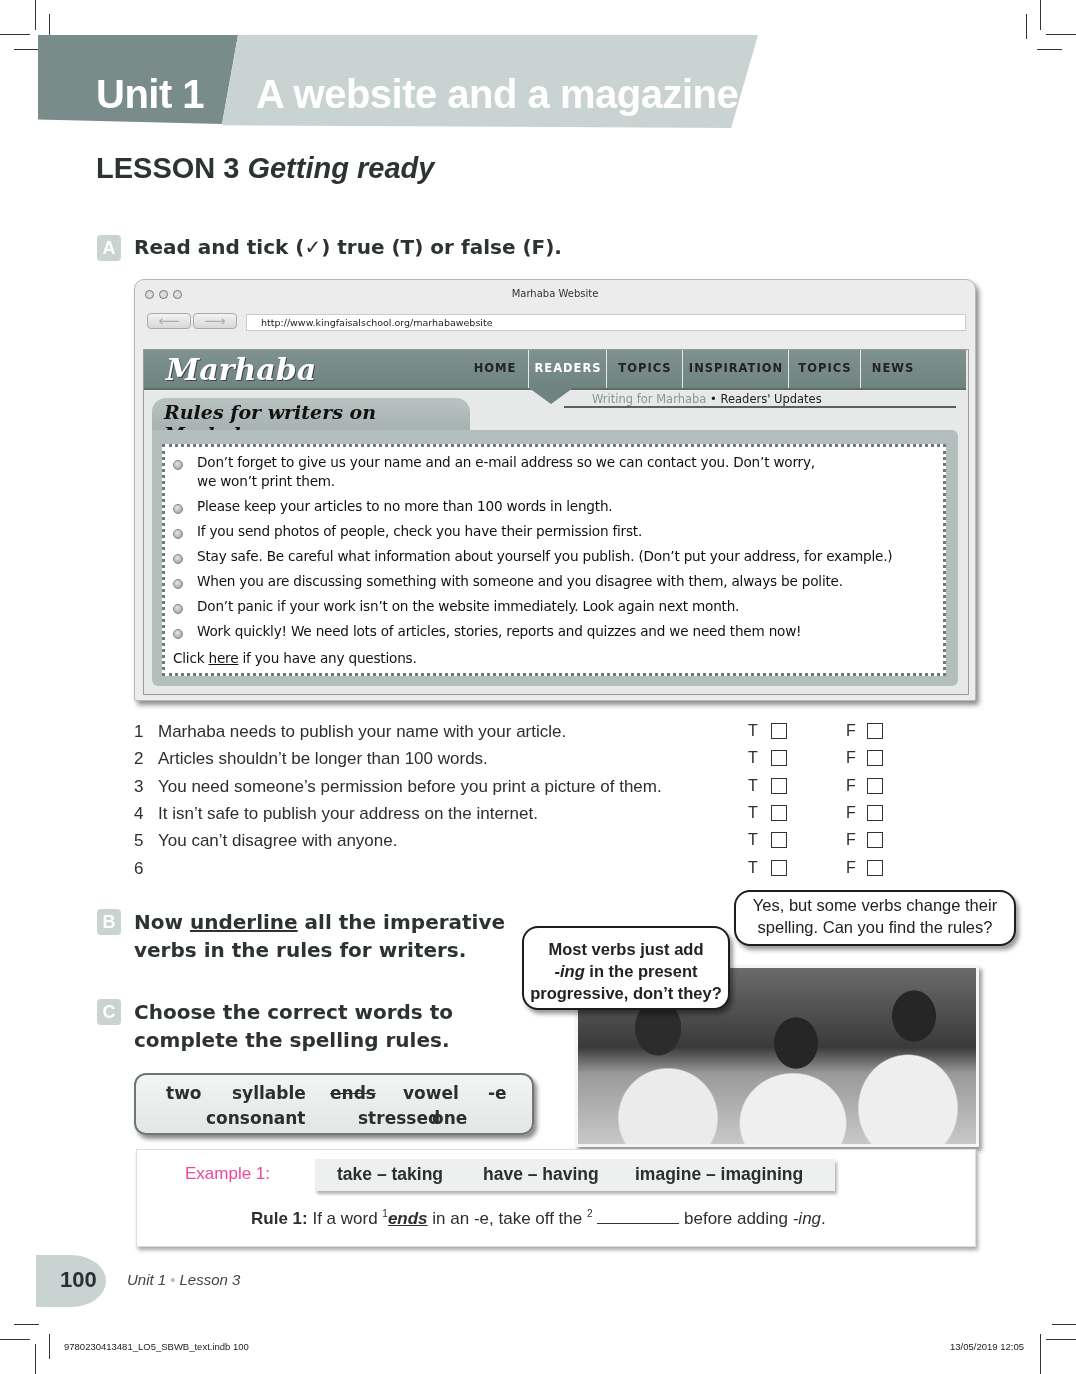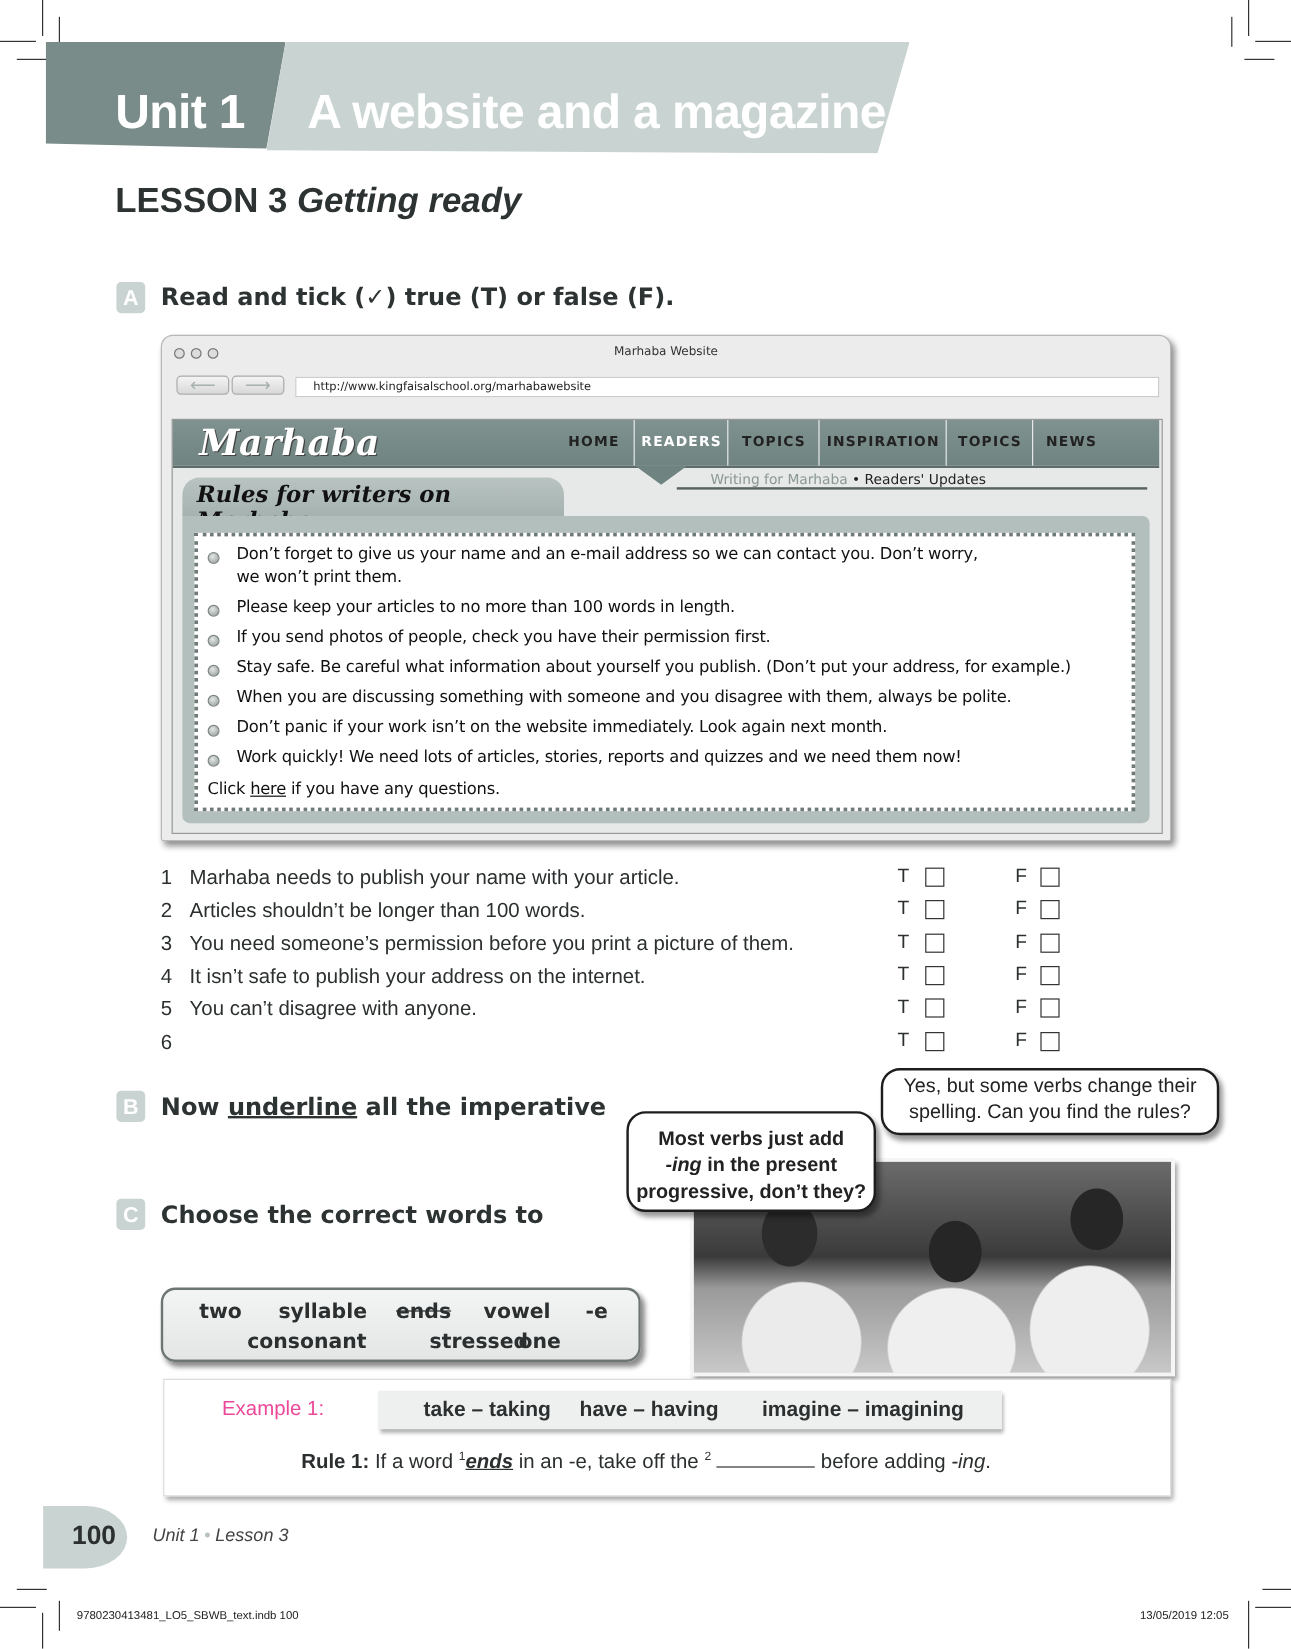--- a/index.html
+++ b/index.html
@@ -323,25 +323,27 @@
       <span class="tf-label" style="left:614px;">T</span>
       <span class="tf-box" style="left:637px;"></span>
       <span class="tf-label" style="left:712px;">F</span>
       <span class="tf-box" style="left:733px;"></span>
     </div>
   </div>
 
 <div class="sec-letter" style="left:97px;top:909px;">B</div>
 <div class="instr" style="left:134px;top:908px;">
   <div><span>Now </span><u>underline</u><span> all the imperative</span></div>
+  <div>verbs in the rules for writers.</div>
 </div>
 
 <div class="sec-letter" style="left:97px;top:999px;">C</div>
 <div class="instr" style="left:134px;top:998px;">
   <div>Choose the correct words to</div>
+  <div>complete the spelling rules.</div>
 </div>
 
 <div class="photo">
   <span class="photo-label">Three boys in white thobes always at a table in a classroom</span>
 </div>
 <div class="bubble" style="left:522px;top:926px;width:204px;height:70px;padding-top:10px;font-weight:bold;">
   <div>Most verbs just add</div>
   <div><i>-ing</i><span> in the present</span></div>
   <div>progressive, don’t they?</div>
 </div>
@@ -357,21 +359,21 @@
   <span class="word" style="left:267px;top:8px;">vowel</span>
   <span class="word" style="left:352px;top:8px;">-e</span>
   <span class="word" style="left:70px;top:33px;">consonant</span>
   <span class="word" style="left:192px;top:33px;margin-left:30px;">stressed</span>
   <span class="word" style="left:296px;top:33px;">one</span>
 </div>
 
 <div class="example-panel">
   <div class="example-label">Example 1:</div>
   <div class="example-strip">
-    <span class="ex-item" style="left:22px;margin-left:16px;">take – taking</span>
+    <span class="ex-item" style="left:22px;">take – taking</span>
     <span class="ex-item" style="left:168px;">have – having</span>
     <span class="ex-item" style="left:320px;">imagine – imagining</span>
   </div>
   <div class="rule1">
     <b>Rule 1:</b><span> If a word </span><sup>1</sup><span class="ans">ends</span><span> in an -e, take off the </span><sup>2</sup> <span class="blank"></span><span> before adding </span><i>-ing</i><span>.</span>
   </div>
 </div>
 
 <div class="page-oval"></div>
 <div class="page-num">100</div>

